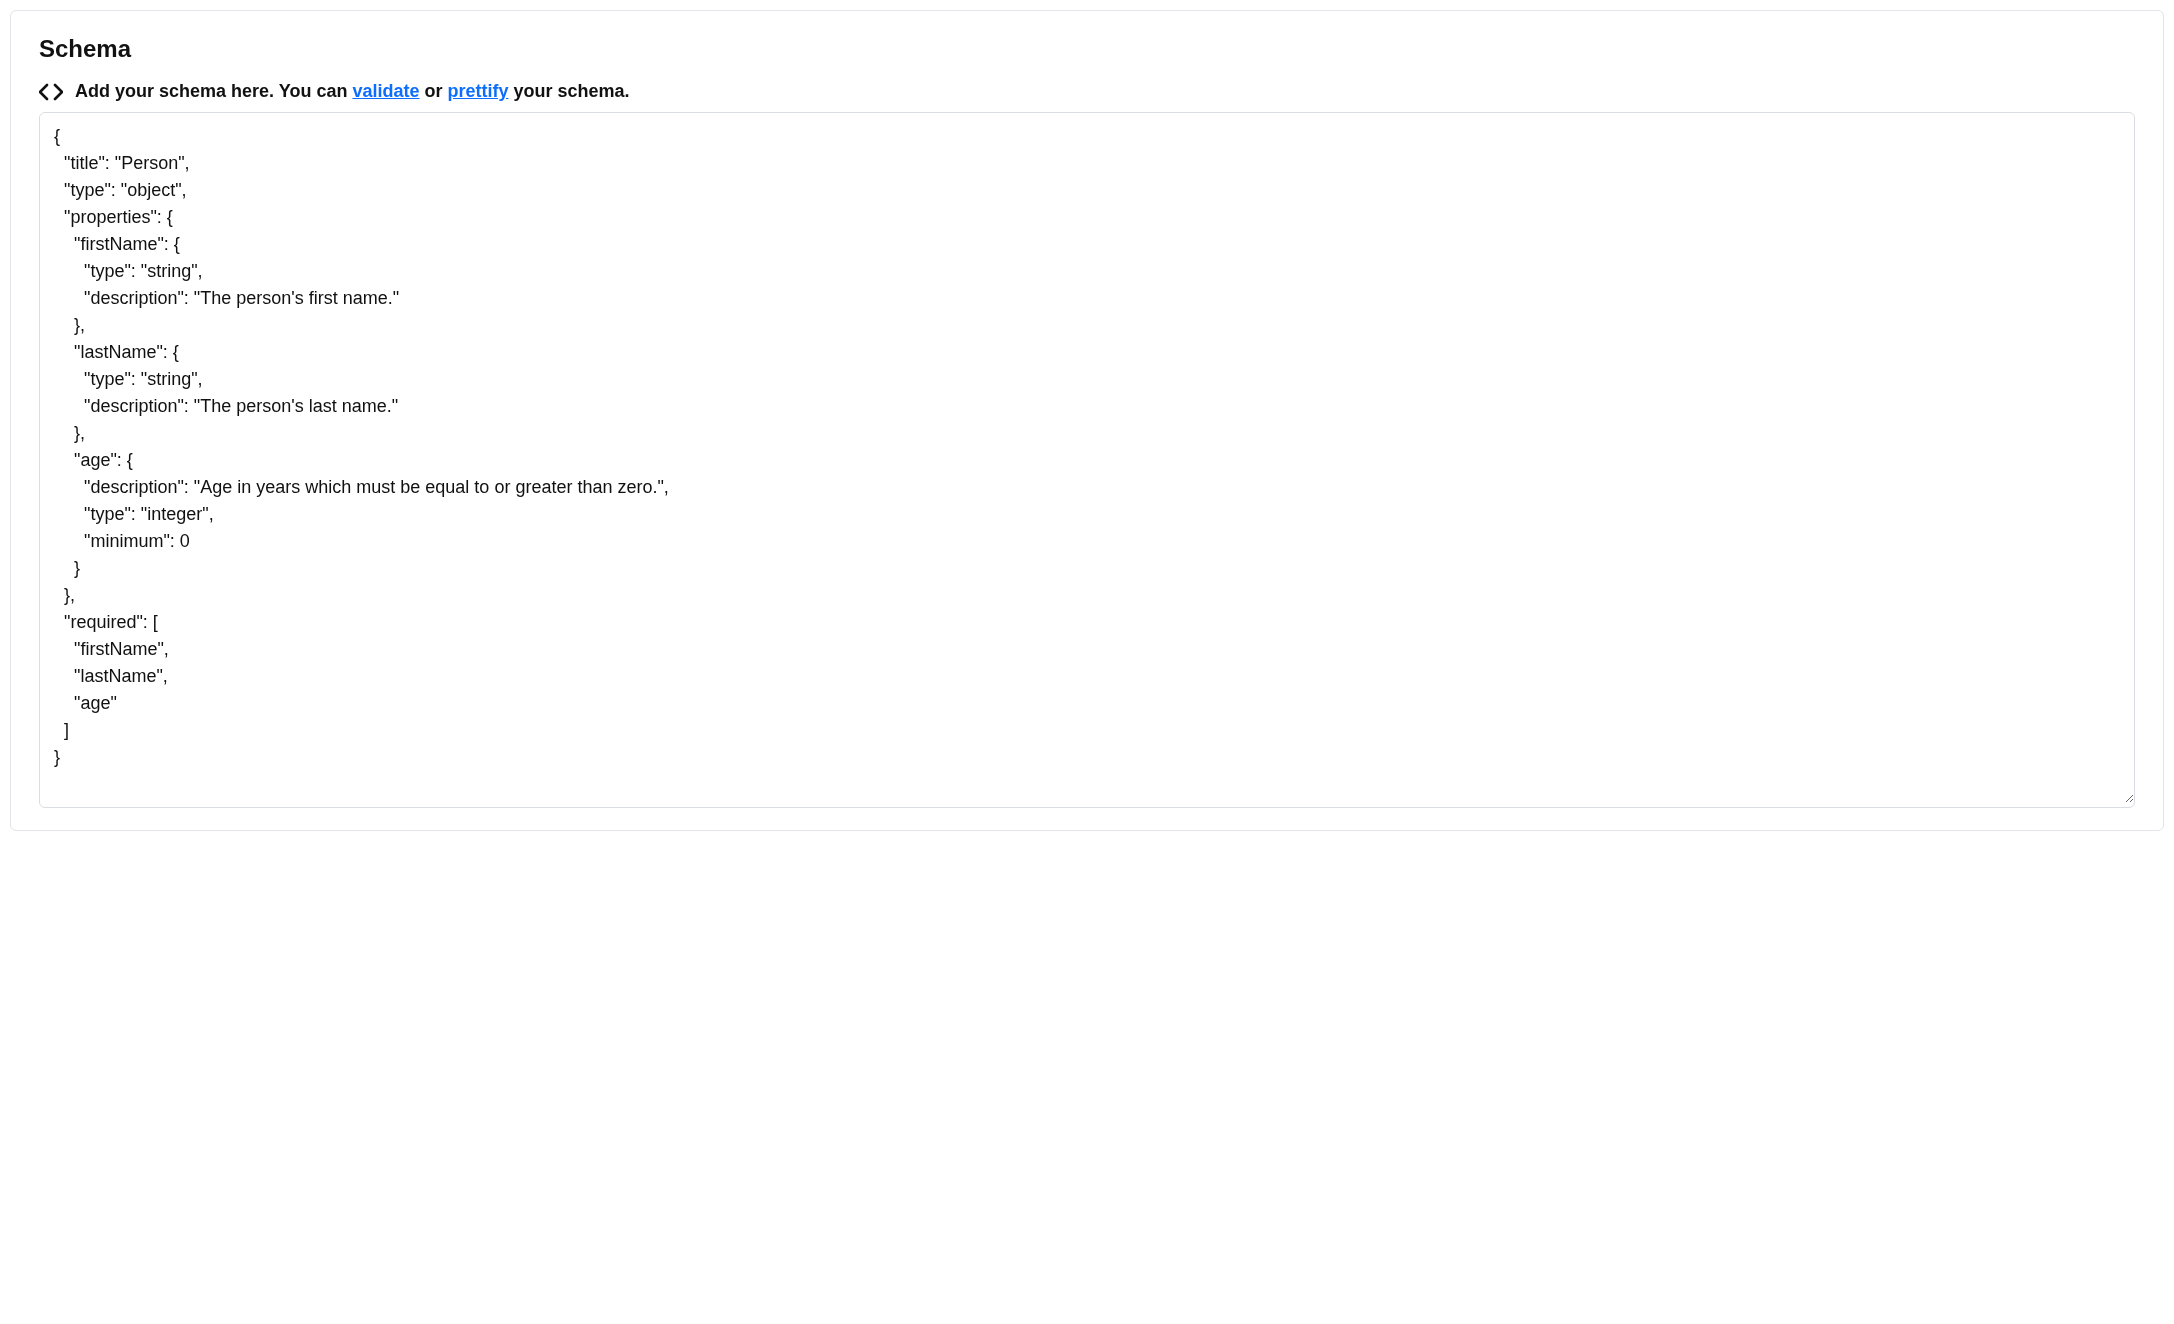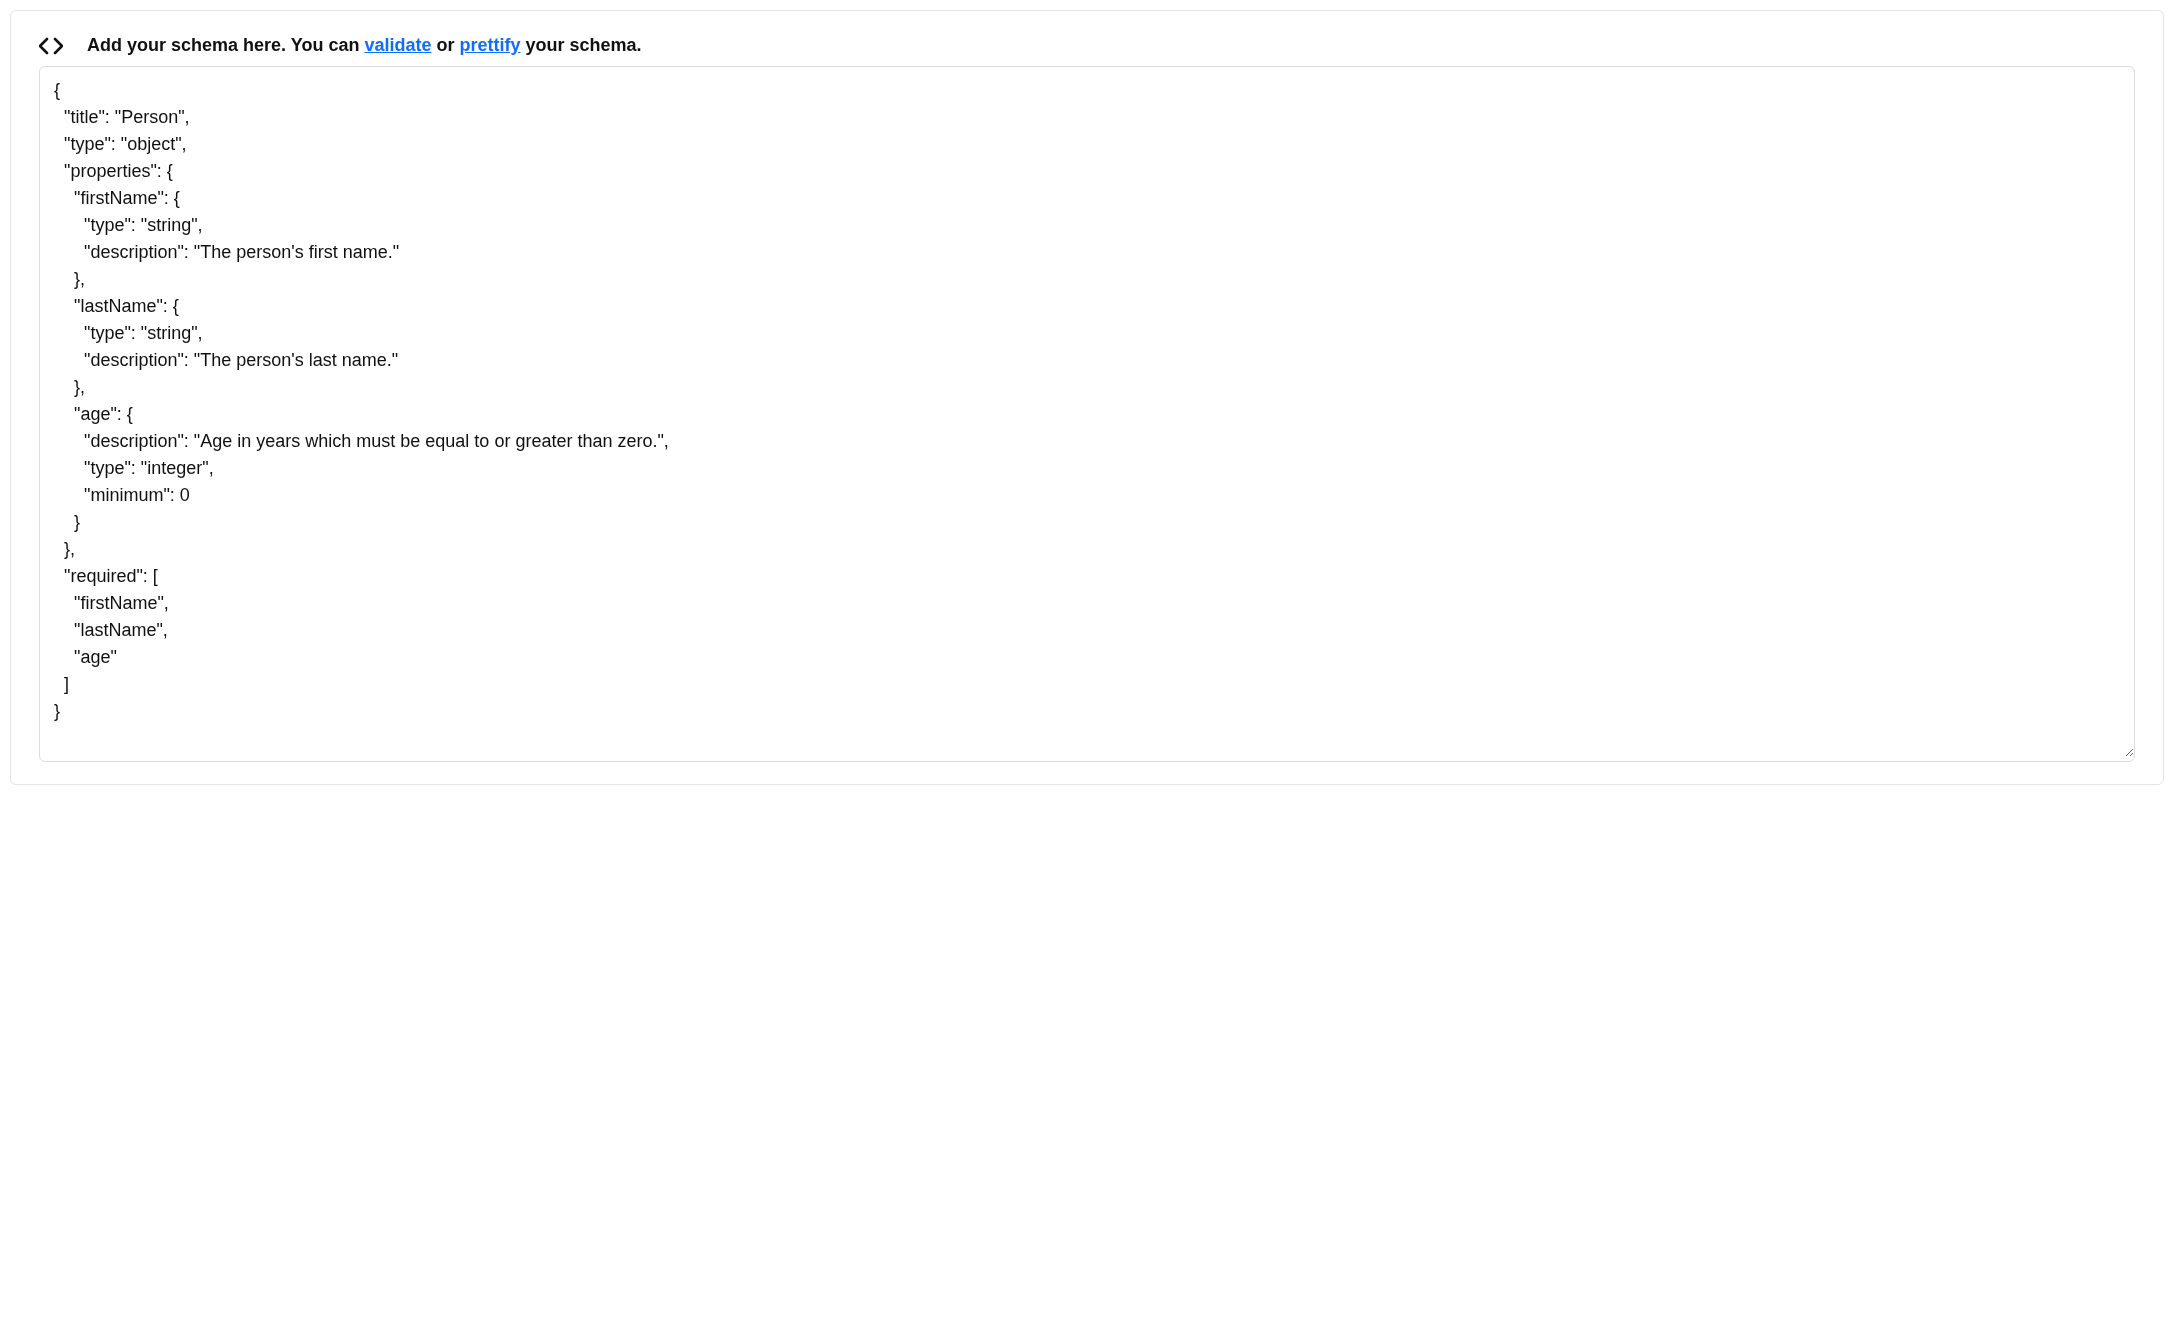--- a/index.html
+++ b/index.html
@@ -20,21 +20,21 @@
   }
   .panel-title {
     font-size: 24px;
     font-weight: 700;
     color: #111111;
     margin-bottom: 18px;
   }
   .helper-row {
     display: flex;
     align-items: center;
-    gap: 24px;
+    gap: 12px;
     margin-bottom: 10px;
   }
   .code-icon {
     display: inline-flex;
     align-items: center;
     justify-content: center;
     color: #111111;
   }
   .code-icon svg {
     width: 24px;
@@ -71,20 +71,21 @@
     outline: none;
     white-space: pre;
     overflow: auto;
     border-radius: 6px;
   }
 </style>
 </head>
 <body>
 
 <div class="panel">
+  <h2 class="panel-title">Schema</h2>
 
   <div class="helper-row">
     <span class="code-icon">
       <svg viewBox="0 0 24 16" fill="none" stroke="currentColor" stroke-width="2.6" stroke-linecap="round" stroke-linejoin="round">
         <polyline points="8,1 1,8 8,15"></polyline>
         <polyline points="16,1 23,8 16,15"></polyline>
       </svg>
     </span>
     <span class="helper-text">
       <span>Add your schema here. You can </span><a>validate</a><span> or </span><a>prettify</a><span> your schema.</span>

